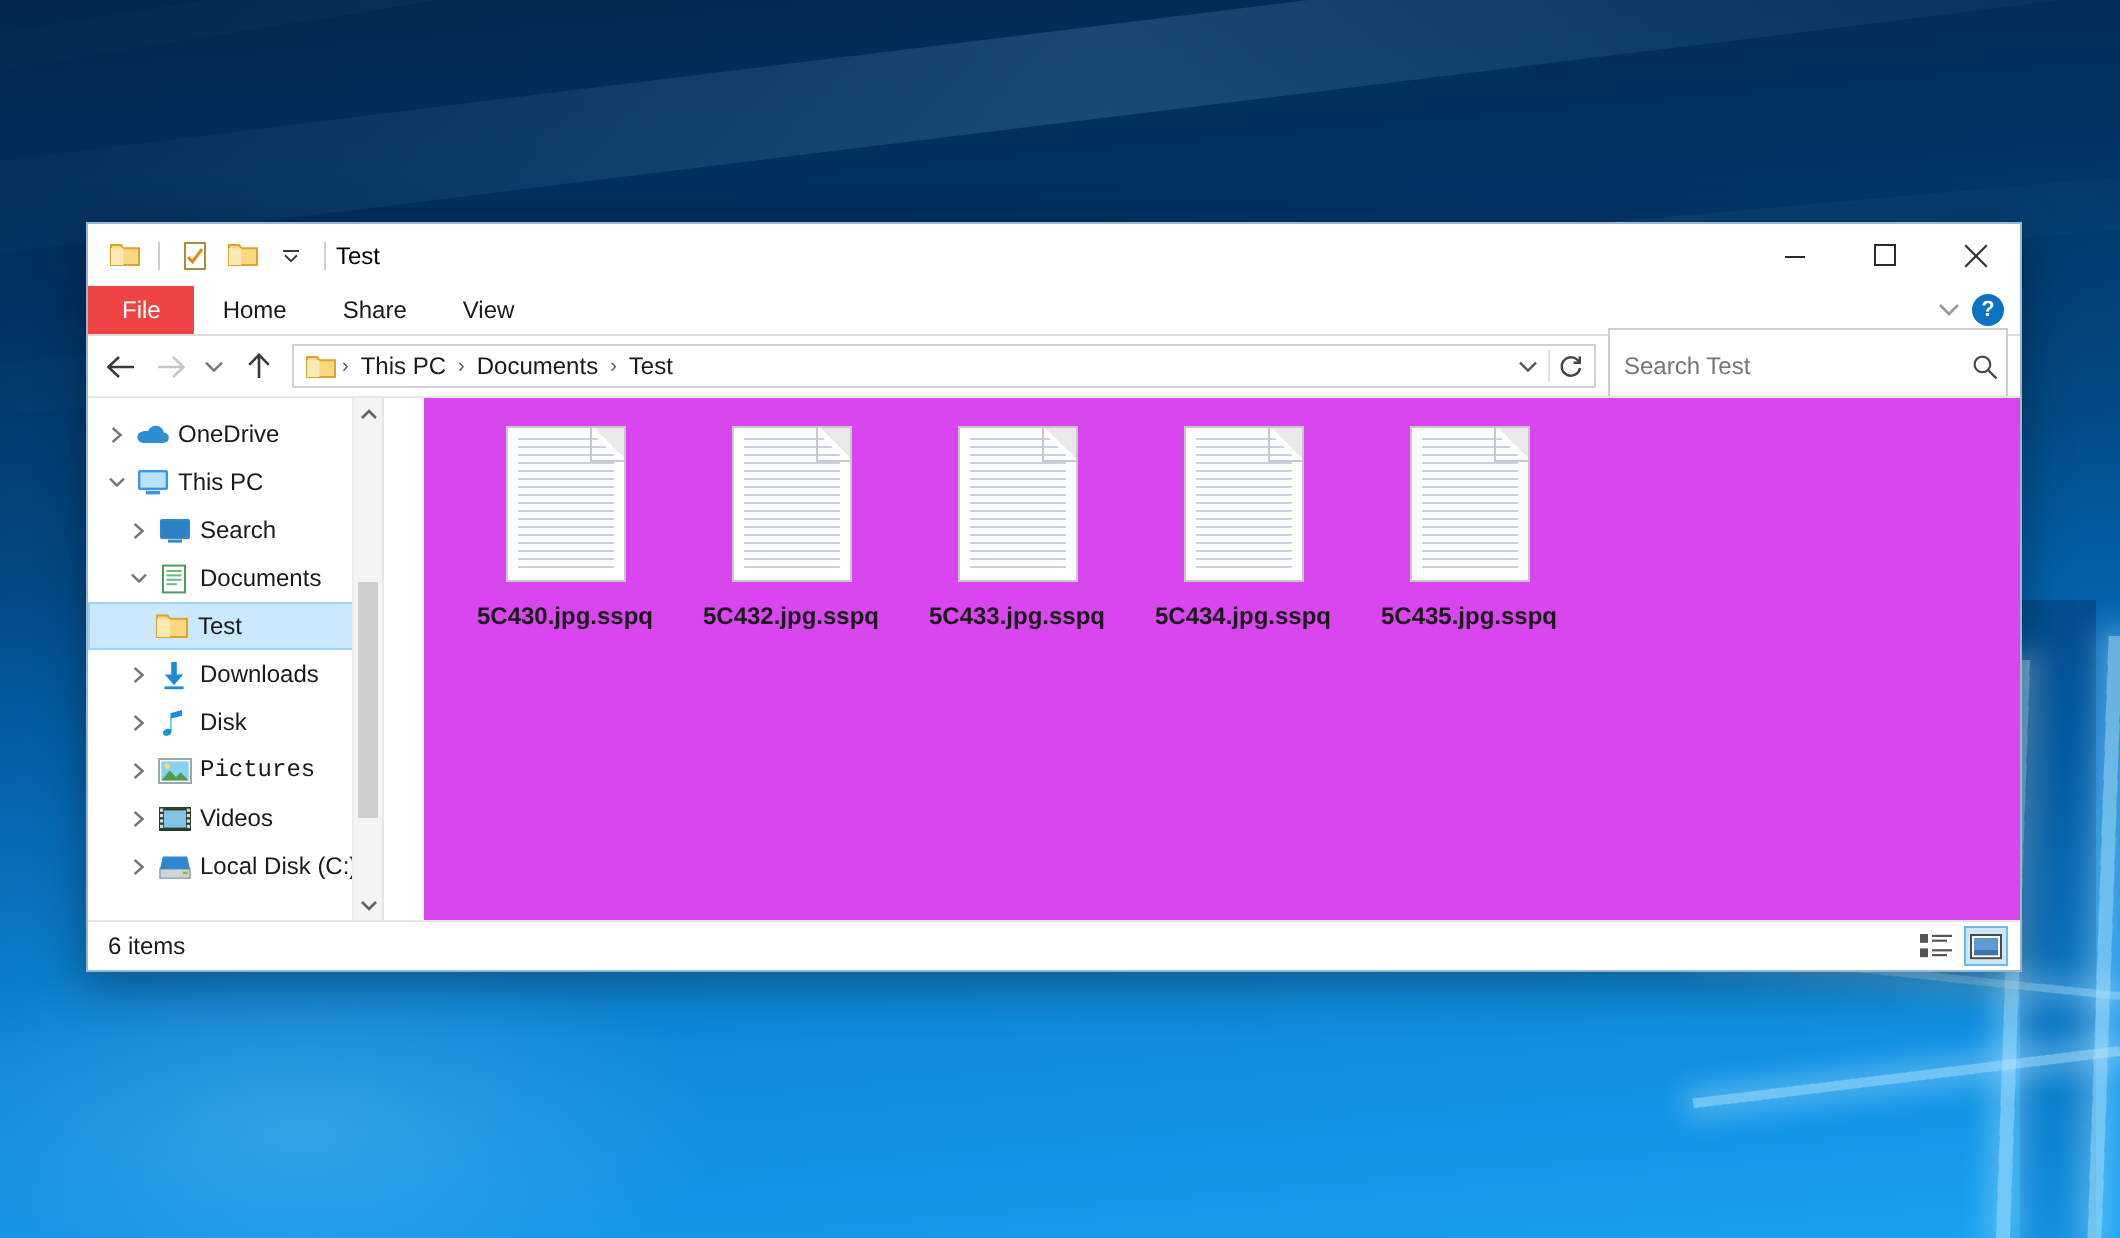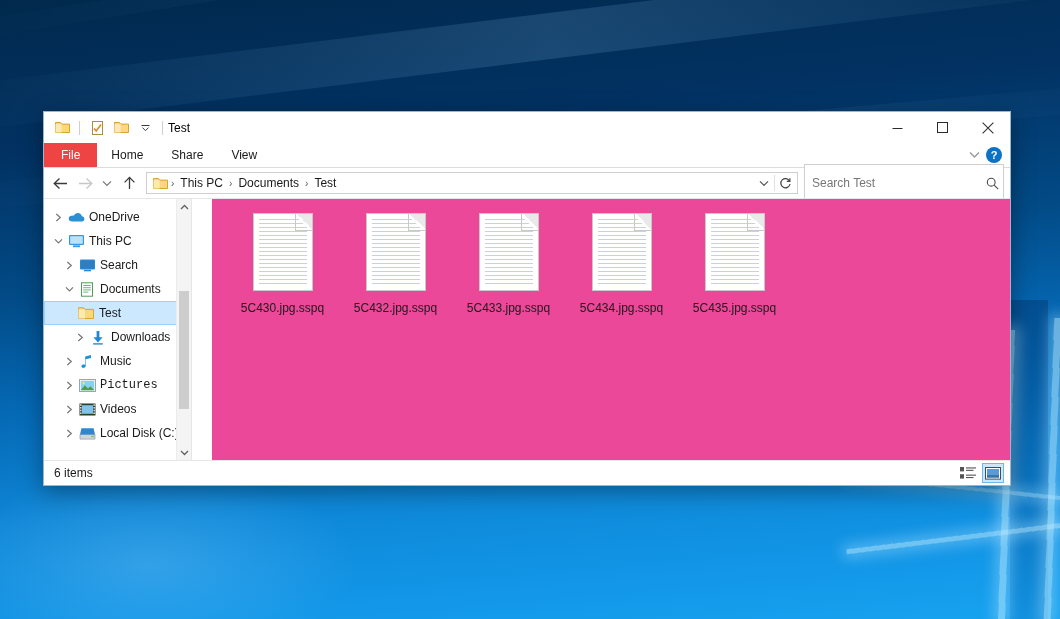--- a/index.html
+++ b/index.html
@@ -173,25 +173,26 @@
   }
   .sb-arrow.top { position: absolute; top: 0; left: 0; right: 0; }
   .sb-arrow.bottom { position: absolute; bottom: 0; left: 0; right: 0; }
   .sb-thumb {
     position: absolute; left: 2px; right: 2px; top: 92px; height: 118px;
     background: #cdcdcd;
   }
 
   
   .content {
-    flex: 1 1 auto; background: #ec4899;
+    flex: 1 1 auto; background: #d946ef;
     padding: 14px 0 0 14px;
     display: flex; flex-wrap: wrap;
     align-content: flex-start;
     overflow: hidden;
+    font-weight: bold;
   }
   .file-tile {
     width: 113px; height: 122px;
     display: flex; flex-direction: column;
     align-items: center; justify-content: flex-start;
     margin: 0 0 4px 0;
   }
   .file-icon {
     width: 60px; height: 78px;
     position: relative;
@@ -455,21 +456,21 @@
         <div class="tree-item selected" style="padding-left:31px;">
           <span class="tree-ic">
             <svg width="16" height="14" viewBox="0 0 16 14">
               <path d="M0.5 1.8h5.3l1.2 1.6H15.5v9.1H0.5z" fill="#fcd77f" stroke="#d9a430" stroke-width="1"></path>
               <path d="M0.5 3.4h6.5v9.1H0.5z" fill="#fde9b4"></path>
             </svg>
           </span>
           <span class="tree-label">Test</span>
         </div>
 
-        <div class="tree-item" style="padding-left:28px;">
+        <div class="tree-item" style="padding-left:17px;">
           <span class="chev">
             <svg width="7" height="9" viewBox="0 0 7 9">
                 <path d="M1.3 1l4 3.5-4 3.5" fill="none" stroke="#767676" stroke-width="1.2"></path>
               </svg>
           </span>
           <span class="tree-ic">
             <svg width="14" height="15" viewBox="0 0 14 15">
               <path d="M5.6 1h2.8v6.3h3.2L7 12.6 2.4 7.3h3.2z" fill="#1e8ad6"></path>
               <rect x="2.2" y="13.2" width="9.6" height="1.4" fill="#1e8ad6"></rect>
             </svg>
@@ -481,21 +482,21 @@
           <span class="chev">
             <svg width="7" height="9" viewBox="0 0 7 9">
                 <path d="M1.3 1l4 3.5-4 3.5" fill="none" stroke="#767676" stroke-width="1.2"></path>
               </svg>
           </span>
           <span class="tree-ic">
             <svg width="14" height="15" viewBox="0 0 14 15">
               <path d="M11 1L5.2 2.6v8.1c-.5-.3-1.2-.4-1.9-.2-1.2.3-2 1.3-1.8 2.2.2.9 1.3 1.4 2.5 1.1 1-.3 1.7-1 1.7-1.8V5.3L11 3.9z" fill="#1b8fd8"></path>
             </svg>
           </span>
-          <span class="tree-label">Music</span>
+          <span class="tree-label">Disk</span>
         </div>
 
         <div class="tree-item" style="padding-left:17px;font-family:Liberation Mono, monospace;">
           <span class="chev">
             <svg width="7" height="9" viewBox="0 0 7 9">
                 <path d="M1.3 1l4 3.5-4 3.5" fill="none" stroke="#767676" stroke-width="1.2"></path>
               </svg>
           </span>
           <span class="tree-ic">
             <svg width="17" height="13" viewBox="0 0 17 13">

